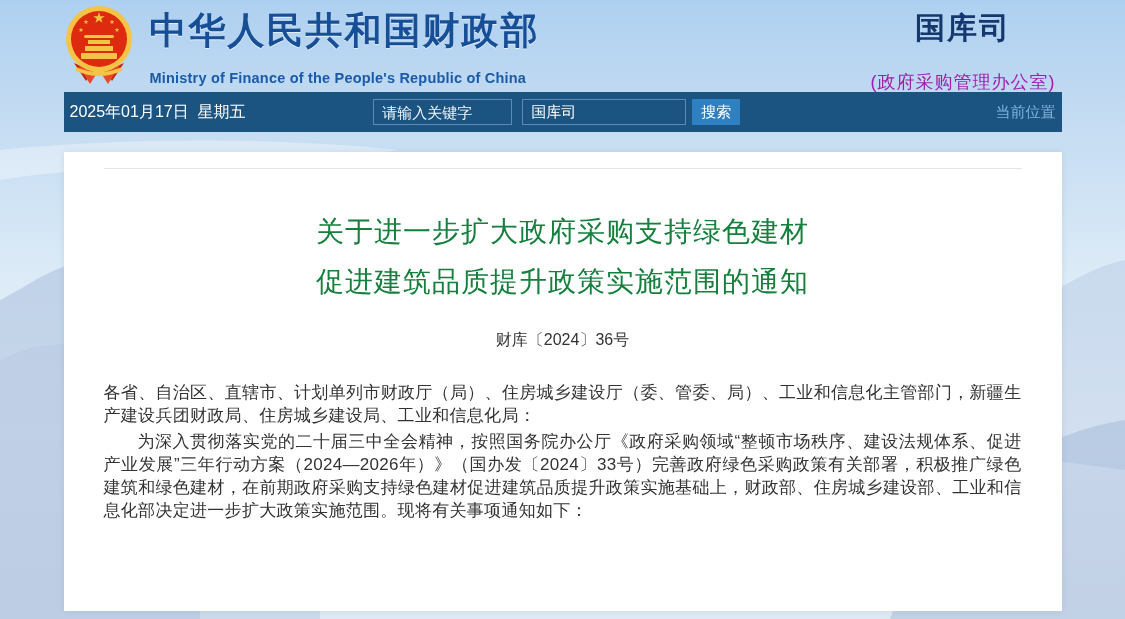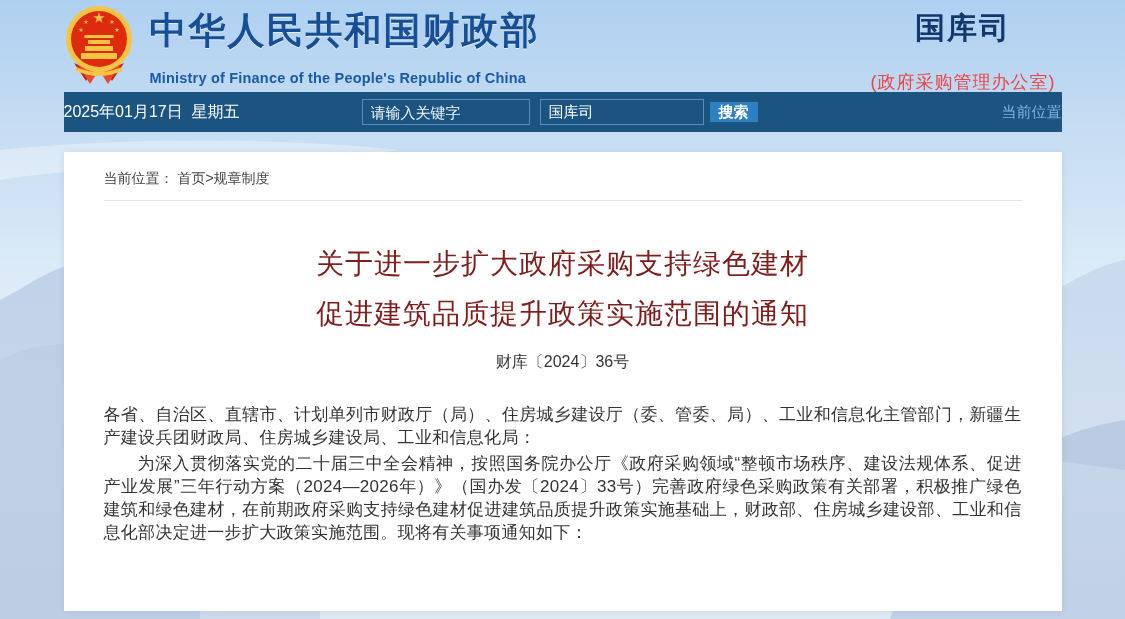--- a/index.html
+++ b/index.html
@@ -17,64 +17,63 @@
   .site-header { height: 92px; display: flex; align-items: center; }
   .emblem { width: 70px; height: 86px; flex: 0 0 auto; margin-top: -4px; }
   .title-block { margin-left: 16px; }
   .site-title-zh {
     font-size: 37px; font-weight: bold; color: #174f96; letter-spacing: 2px;
     text-shadow: 0 1px 0 rgba(255,255,255,0.6);
   }
   .site-title-en { font-size: 14.5px; font-weight: bold; color: #1a5aa8; margin-top: 14px; letter-spacing: 0.2px; }
   .dept-block { margin-left: auto; text-align: center; padding-right: 6px; margin-top: 10px; }
   .dept-name { font-size: 30px; color: #14386e; font-weight: 600; letter-spacing: 2px; }
-  .dept-sub { font-size: 18px; color: #ef4444; margin-top: 21px; letter-spacing: 1px; }
+  .dept-sub { font-size: 18px; color: #a21caf; margin-top: 21px; letter-spacing: 1px; }
 
   
   .navbar {
     height: 40px; background: #1b5480; display: flex; align-items: center;
-    padding: 0 0; color: #fff;
+    padding: 0 6px; color: #fff;
   }
   .nav-date { font-size: 16px; color: #ffffff; white-space: pre; }
   .nav-spacer-a { flex: 1; }
   .nav-spacer-b { flex: 2; }
   .search-input {
-    width: 168px; height: 26px; background: transparent;
+    width: 139px; height: 26px; background: transparent;
     border: 1px solid #5c8cb4; color: #ffffff; font-size: 15px;
     padding: 0 8px; outline: none; font-family: "Liberation Sans", sans-serif;
   }
   .search-input::placeholder { color: #f0f6fb; opacity: 1; }
   .scope-select {
     width: 164px; height: 26px; border: 1px solid #5c8cb4; color: #ffffff;
     font-size: 15px; display: flex; align-items: center; padding: 0 8px;
     margin-left: 10px; cursor: pointer;
   }
   .search-btn {
-    width: 48px; height: 20px; margin-left: 6px; background: #2e80c0;
+    width: 48px; height: 26px; margin-left: 6px; background: #2e80c0;
     border: none; color: #ffffff; font-size: 15px; cursor: pointer;
     font-family: "Liberation Sans", sans-serif;
-    font-weight: bold;
   }
   .back-link { font-size: 15px; color: #7fb2dd; text-decoration: none; cursor: pointer; }
 
   
   .panel {
     background: #ffffff; margin-top: 20px; min-height: 459px;
     padding: 16px 40px 40px 40px; box-shadow: 0 0 6px rgba(80,110,150,0.15);
   }
   .breadcrumb { font-size: 14px; color: #444444; padding: 2px 0 12px 0; }
   .breadcrumb span { color: #444444; }
   .crumb-link { cursor: pointer; }
   .divider { border: none; border-top: 1px solid #e4e4e4; }
 
   .doc-title {
-    margin-top: 38px; text-align: center; font-size: 28px; color: #7f1d1d;
+    margin-top: 38px; text-align: center; font-size: 28px; color: #15803d;
     font-weight: 500; line-height: 1.8; letter-spacing: 1px;
   }
-  .doc-number { margin-top: 12px; text-align: center; font-size: 16px; color: #333333; }
+  .doc-number { margin-top: 22px; text-align: center; font-size: 16px; color: #333333; }
 
   .doc-body { margin-top: 30px; }
   .doc-body p {
     font-size: 17px; color: #333333; line-height: 23px;
     text-align: justify; letter-spacing: 0.3px;
   }
   .doc-body p + p { margin-top: 3px; text-indent: 2em; }
 </style>
 </head>
 <body>
@@ -130,24 +129,20 @@
     <div class="scope-select">
       <span>国库司</span>
     </div>
     <button class="search-btn">搜索</button>
     <span class="nav-spacer-b"></span>
     <a class="back-link">当前位置</a>
   </nav>
 
   <main class="panel">
 
-    <div class="breadcrumb">
-      <span>当前位置：</span>
-      <span class="crumb-link">首页</span><span>&gt;</span><span class="crumb-link">规章制度</span>
-    </div>
     <hr class="divider">
 
     <h1 class="doc-title">
       <span>关于进一步扩大政府采购支持绿色建材</span><br>
       <span>促进建筑品质提升政策实施范围的通知</span>
     </h1>
 
     <div class="doc-number">财库〔2024〕36号</div>
 
     <div class="doc-body">

